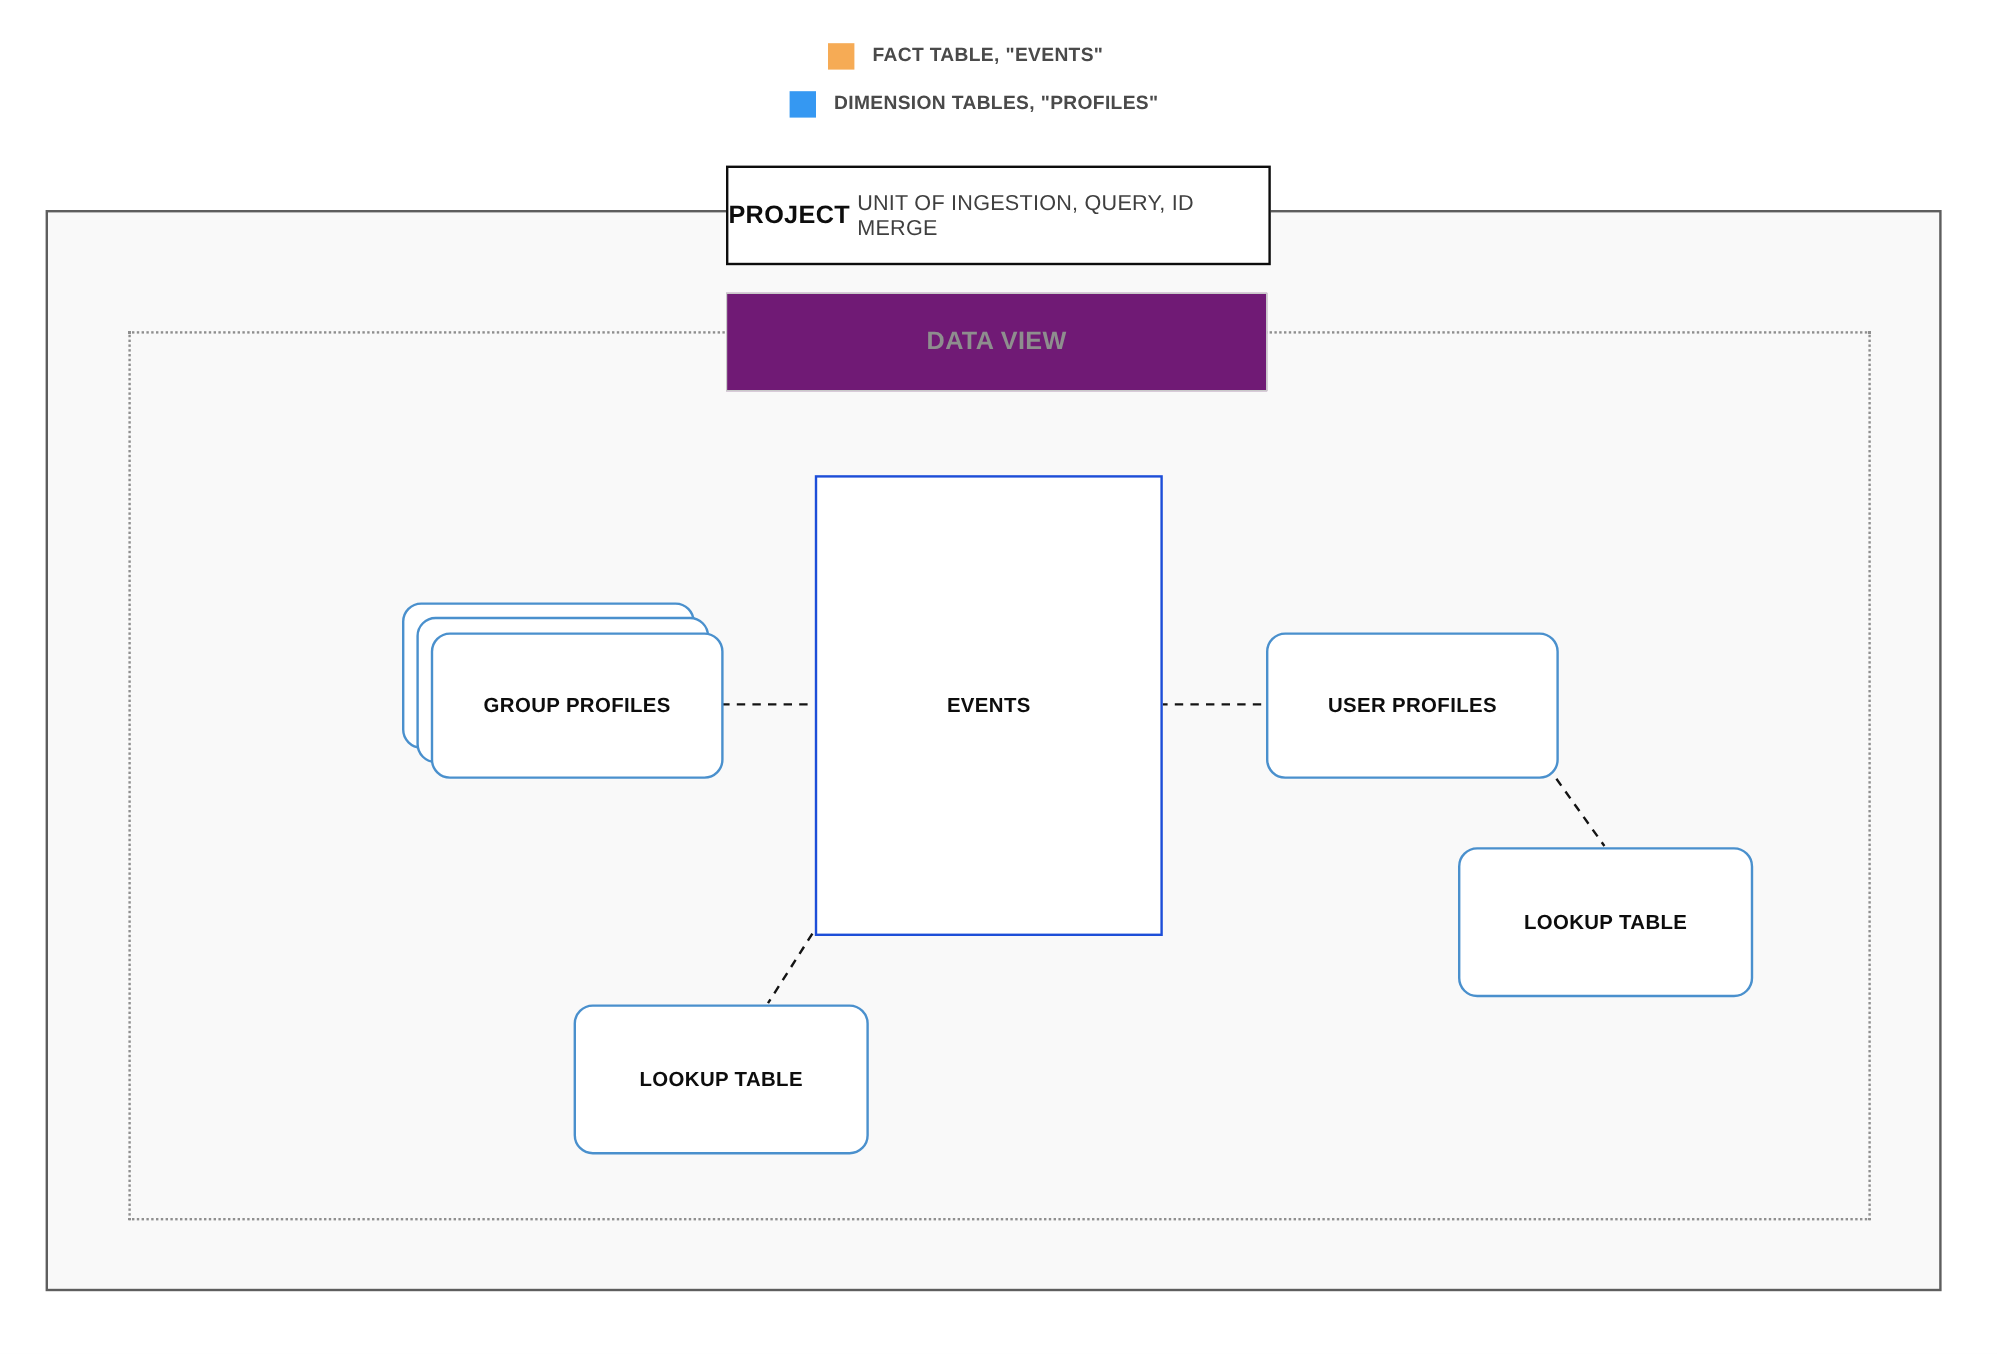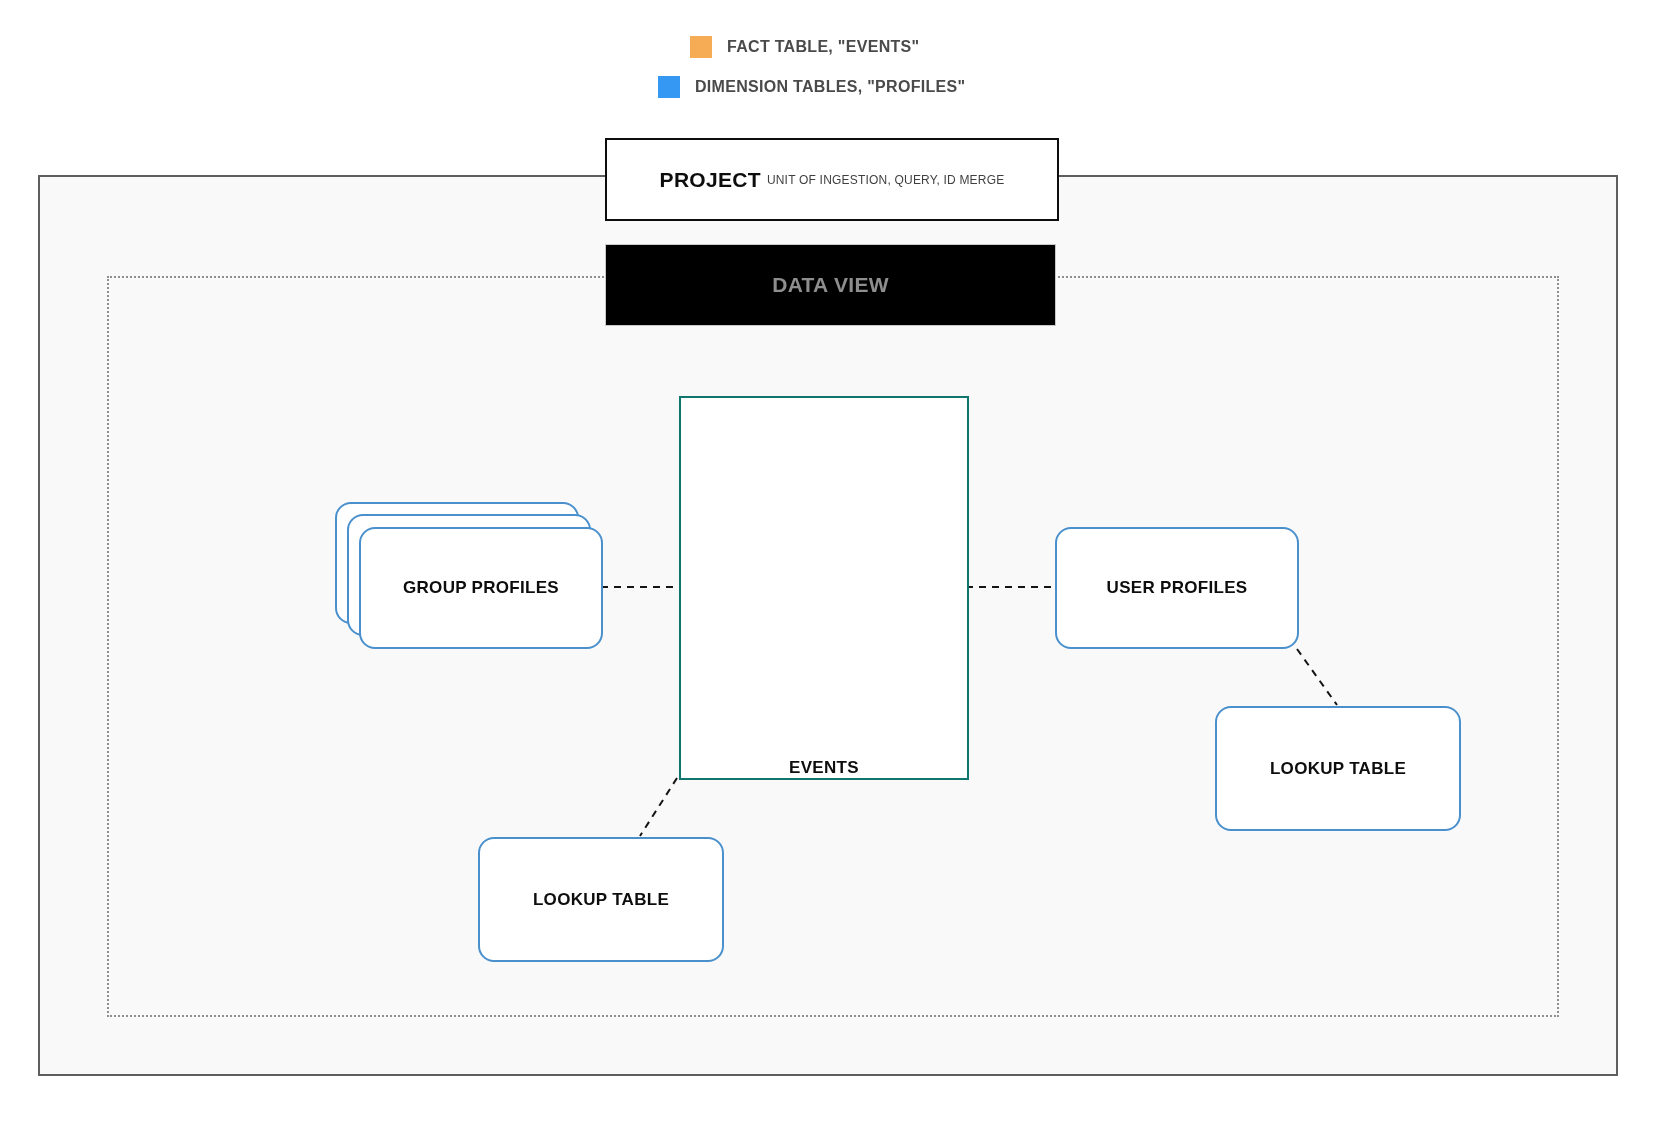--- a/index.html
+++ b/index.html
@@ -26,34 +26,34 @@
   .legend-label{
     font-size:16px;font-weight:bold;color:#4a4a4a;letter-spacing:.3px;white-space:nowrap;
   }
   
   .project-box{
     position:absolute;left:605px;top:138px;width:450px;height:79px;
     background:#ffffff;border:2px solid #0d0d0d;z-index:4;
     display:flex;flex-direction:row;align-items:center;justify-content:center;gap:6px;
   }
   .project-title{font-size:21px;font-weight:bold;color:#0d0d0d;letter-spacing:.3px;}
-  .project-subtitle{font-size:12px;color:#3f3f3f;letter-spacing:.2px;}
+  .project-subtitle{font-size:18px;color:#3f3f3f;letter-spacing:.2px;}
   .data-view-box{
     position:absolute;left:605px;top:244px;width:449px;height:80px;
-    background:#000000;border:1px solid #c9c9c9;z-index:4;
+    background:#701a75;border:1px solid #c9c9c9;z-index:4;
     display:flex;flex-direction:column;align-items:center;justify-content:center;gap:6px;
   }
   .data-view-title{font-size:21px;font-weight:bold;color:#8e8e8e;letter-spacing:.3px;}
   .data-view-subtitle{font-size:17px;color:#a9a9a9;letter-spacing:.2px;}
   
   .node-label{font-size:17px;font-weight:bold;color:#0d0d0d;letter-spacing:.3px;white-space:nowrap;}
   .events-box{
     position:absolute;left:679px;top:396px;width:286px;height:380px;
-    background:#ffffff;border:2px solid #0f766e;z-index:3;
-    display:flex;align-items:flex-end;justify-content:center;
+    background:#ffffff;border:2px solid #1d4ed8;z-index:3;
+    display:flex;align-items:center;justify-content:center;
   }
   .blue-node{
     position:absolute;background:#ffffff;border:2px solid #4a90cd;border-radius:16px;
     display:flex;align-items:center;justify-content:center;z-index:3;
   }
   .stack-back{left:335px;top:502px;width:240px;height:118px;z-index:2;}
   .stack-mid{left:347px;top:514px;width:240px;height:118px;z-index:2;}
   .group-profiles{left:359px;top:527px;width:240px;height:118px;}
   .user-profiles{left:1055px;top:527px;width:240px;height:118px;}
   .lookup-right{left:1215px;top:706px;width:242px;height:121px;}

